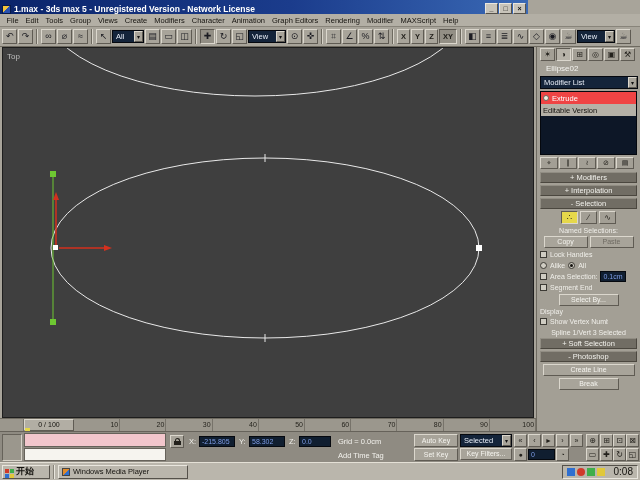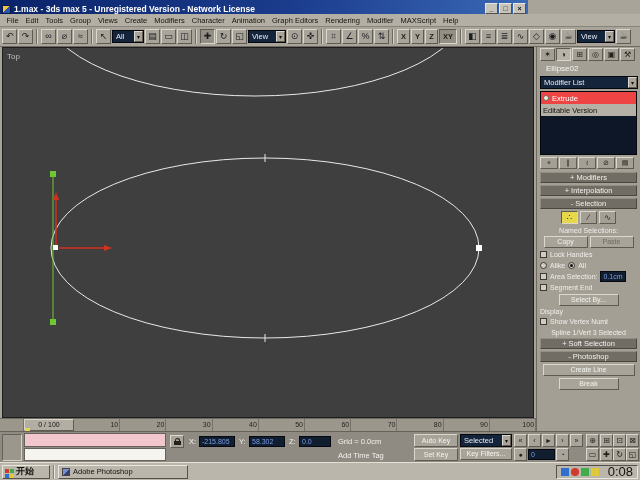--- a/index.html
+++ b/index.html
@@ -129,21 +129,21 @@
   .task.active{border-color:#55514a #e9e6de #e9e6de #55514a;background:#cbc7bd;}
   .ticon{width:8px;height:8px;flex:none;border:1px solid #444;}
   .ticon.wmp{background:linear-gradient(135deg,#e08a2a 50%,#2f6fd0 50%);}
   .ticon.max{background:linear-gradient(135deg,#f3c53a 50%,#2a52b0 50%);}
   .ticon.ps{background:linear-gradient(135deg,#7a8fd0 50%,#34406e 50%);}
   .tlabel{font-size:7.5px;color:#14120e;white-space:nowrap;overflow:hidden;}
   .tray{margin-left:auto;height:14px;border:1px solid;border-color:#55514a #e9e6de #e9e6de #55514a;
     display:flex;align-items:center;gap:2px;padding:0 4px;flex:none;}
   .trayicon{width:8px;height:8px;flex:none;}
   .ti1{background:#2f6fd0;} .ti2{background:#d03a2a;border-radius:50%;} .ti3{background:#3fae4a;} .ti4{background:#e0c83a;}
-  .clock{font-size:13px;color:#14120e;margin-left:7px;}
+  .clock{font-size:10px;color:#14120e;margin-left:7px;}
 </style>
 </head>
 <body>
 
 <div id="app">
 
   <div class="titlebar">
     <span class="app-icon"></span>
     <span class="title-text">1.max - 3ds max 5 - Unregistered Version - Network License</span>
     <span class="win-btns">
@@ -385,22 +385,22 @@
       <span class="flag">
           <i></i>
           <i></i>
           <i></i>
           <i></i>
         </span>
       <span class="starttext">开始</span>
     </div>
     <div class="tsep"></div>
     <div class="task">
-      <span class="ticon ps"></span>
-      <span class="tlabel">Adobe Photoshop</span>
+      <span class="ticon wmp"></span>
+      <span class="tlabel">Windows Media Player</span>
     </div>
     <div class="tray">
       <span class="trayicon ti1"></span>
       <span class="trayicon ti2"></span>
       <span class="trayicon ti3"></span>
       <span class="trayicon ti4"></span>
       <span class="clock">0:08</span>
     </div>
   </div>
 

